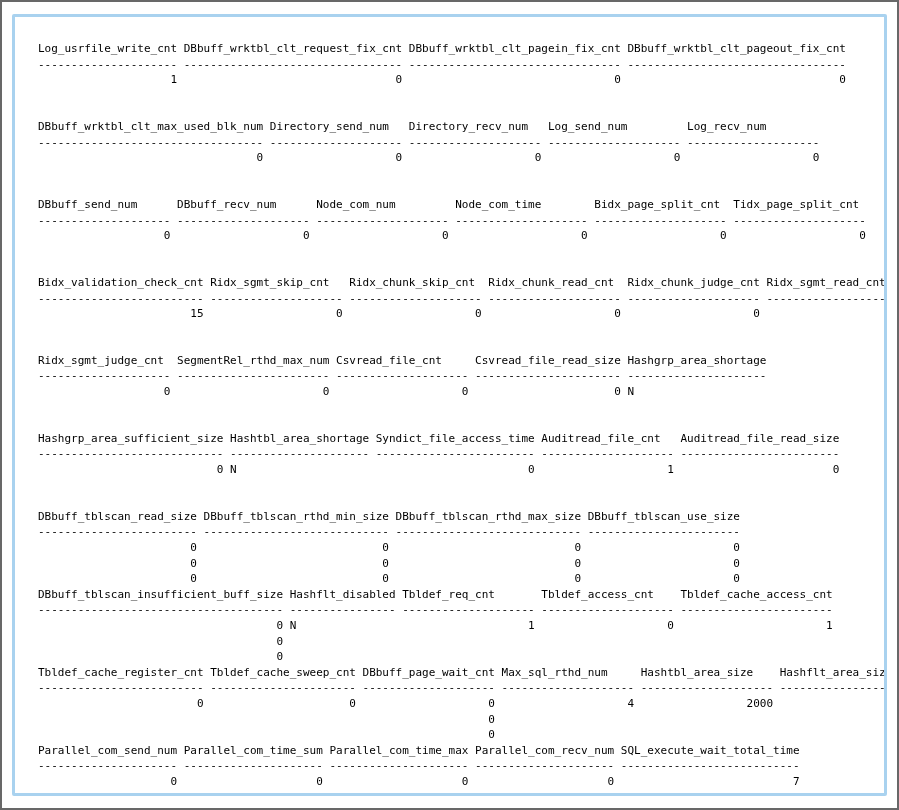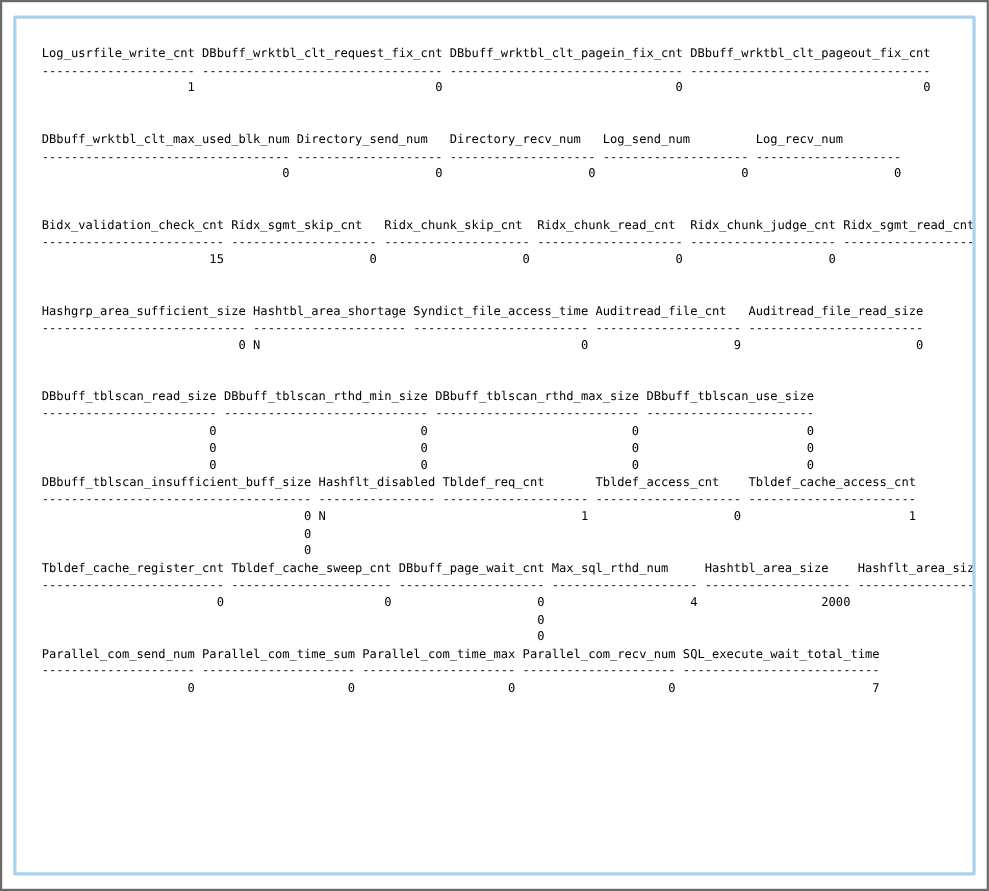--- a/index.html
+++ b/index.html
@@ -40,27 +40,35 @@
 
 <div class="console-frame">
   <pre class="console-output"><div class="stat-block">Log_usrfile_write_cnt DBbuff_wrktbl_clt_request_fix_cnt DBbuff_wrktbl_clt_pagein_fix_cnt DBbuff_wrktbl_clt_pageout_fix_cnt
 --------------------- --------------------------------- -------------------------------- ---------------------------------
                     1                                 0                                0                                 0
  
  </div><div class="stat-block">DBbuff_wrktbl_clt_max_used_blk_num Directory_send_num   Directory_recv_num   Log_send_num         Log_recv_num
 ---------------------------------- -------------------- -------------------- -------------------- --------------------
                                  0                    0                    0                    0                    0
  
+ </div><div class="stat-block">DBbuff_send_num      DBbuff_recv_num      Node_com_num         Node_com_time        Bidx_page_split_cnt  Tidx_page_split_cnt
+-------------------- -------------------- -------------------- -------------------- -------------------- --------------------
+                   0                    0                    0                    0                    0                    0
+ 
  </div><div class="stat-block">Bidx_validation_check_cnt Ridx_sgmt_skip_cnt   Ridx_chunk_skip_cnt  Ridx_chunk_read_cnt  Ridx_chunk_judge_cnt Ridx_sgmt_read_cnt
 ------------------------- -------------------- -------------------- -------------------- -------------------- --------------------
                        15                    0                    0                    0                    0                    0
  
+ </div><div class="stat-block">Ridx_sgmt_judge_cnt  SegmentRel_rthd_max_num Csvread_file_cnt     Csvread_file_read_size Hashgrp_area_shortage
+-------------------- ----------------------- -------------------- ---------------------- ---------------------
+                   0                       0                    0                      0 N
+ 
  </div><div class="stat-block">Hashgrp_area_sufficient_size Hashtbl_area_shortage Syndict_file_access_time Auditread_file_cnt   Auditread_file_read_size
 ---------------------------- --------------------- ------------------------ -------------------- ------------------------
-                           0 N                                            0                    9                        0
+                           0 N                                            0                    1                        0
  
  </div><div class="stat-block">DBbuff_tblscan_read_size DBbuff_tblscan_rthd_min_size DBbuff_tblscan_rthd_max_size DBbuff_tblscan_use_size
 ------------------------ ---------------------------- ---------------------------- -----------------------
                        0                            0                            0                       0
                        0                            0                            0                       0
                        0                            0                            0                       0</div><div class="stat-block">DBbuff_tblscan_insufficient_buff_size Hashflt_disabled Tbldef_req_cnt       Tbldef_access_cnt    Tbldef_cache_access_cnt
 ------------------------------------- ---------------- -------------------- -------------------- -----------------------
                                     0 N                                   1                    0                       1
                                     0
                                     0</div><div class="stat-block">Tbldef_cache_register_cnt Tbldef_cache_sweep_cnt DBbuff_page_wait_cnt Max_sql_rthd_num     Hashtbl_area_size    Hashflt_area_size

